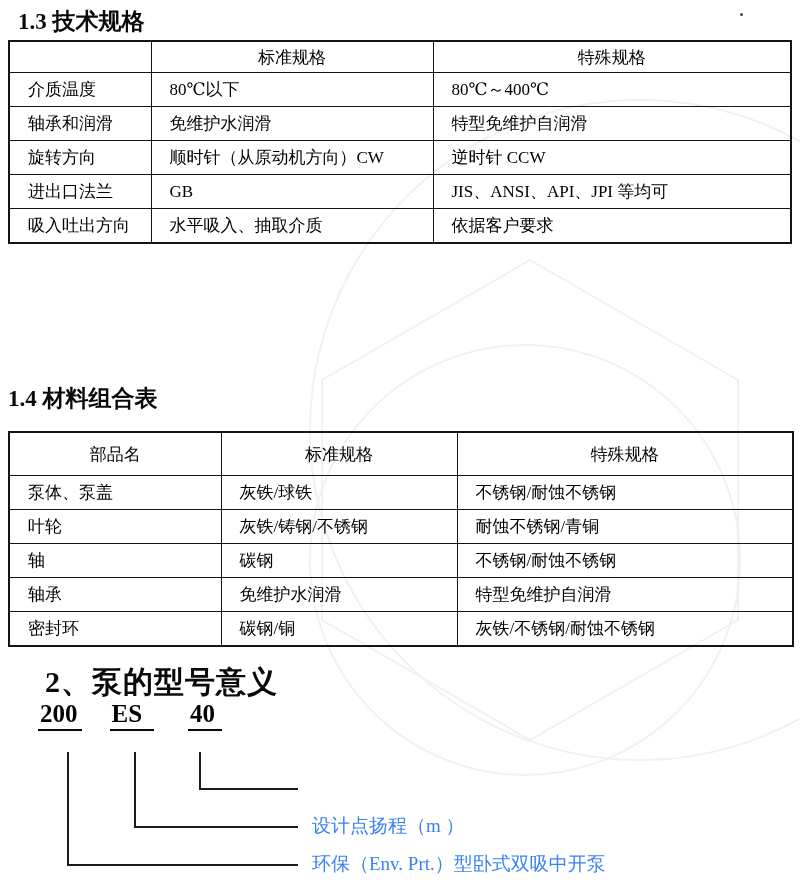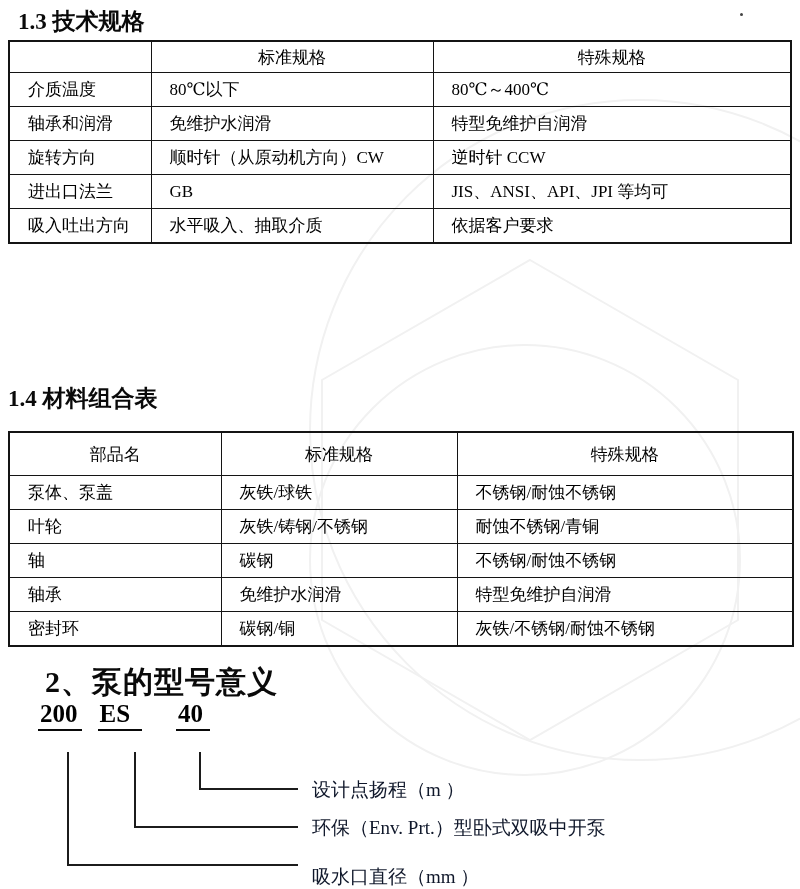--- a/index.html
+++ b/index.html
@@ -21,27 +21,27 @@
   .t1 { left:8px; top:40px; width:782px; border:2px solid #141414; }
   .t1 .head td { height:30px; text-align:center; }
   .t1 td { height:33px; }
   .t1 .r0 td { height:60px; vertical-align:top; padding-top:4px; line-height:28px; }
   .t2 { left:8px; top:431px; width:784px; border:2px solid #141414; }
   .t2 .head td { height:42px; text-align:center; }
   .t2 td { height:33px; }
 
   .model { position:absolute; left:38px; top:700px; font-size:25px; font-weight:bold; white-space:nowrap; }
   .mp { display:inline-block; border-bottom:2px solid #0a0a0a; padding:0 4px 1px 2px; }
-  .mp0 { margin-right:16px;font-family:Liberation Serif, serif; }
+  .mp0 { margin-right:28px;font-family:Liberation Serif, serif; }
   .mp1 { margin-right:34px; padding-right:12px; }
   .mp2 { padding-right:7px; }
 
   .connectors { position:absolute; left:0; top:0; }
 
-  .legend { position:absolute; left:312px; font-size:19px; white-space:nowrap; color:#0f172a; }
+  .legend { position:absolute; left:312px; font-size:19px; white-space:nowrap; color:#3b82f6;margin-top:36px; }
   .l0 { top:777px; }
   .l1 { top:815px; }
   .l2 { top:864px;text-align:right; }
 </style>
 </head>
 <body>
 
 <div class="page">
 
   <svg class="watermark" width="800" height="889" viewBox="0 0 800 889">

